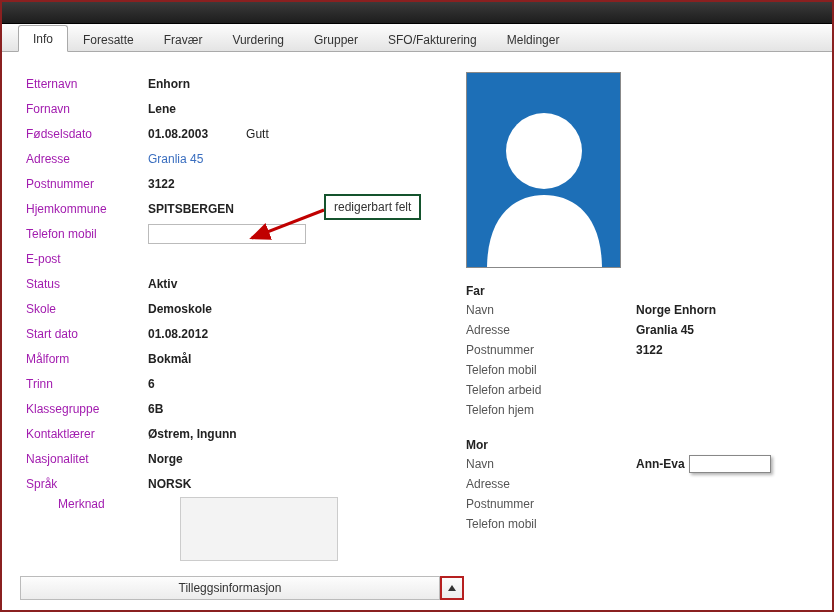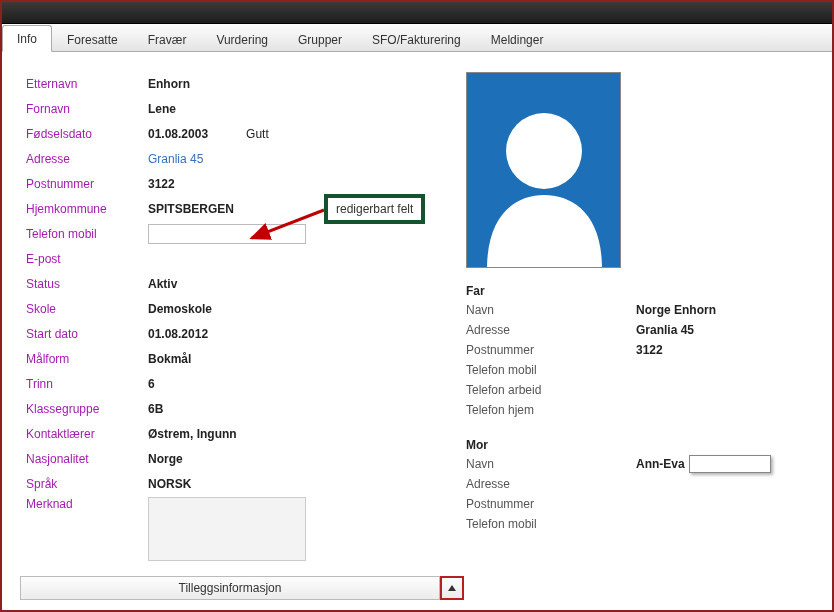--- a/index.html
+++ b/index.html
@@ -22,20 +22,21 @@
     height: 22px;
     background: linear-gradient(#3a3a3a, #1d1d1d);
     border-bottom: 1px solid #000;
   }
   .tabstrip {
     height: 28px;
     background: linear-gradient(#fdfdfd, #e4e4e4);
     border-bottom: 1px solid #aaa;
     display: flex;
     align-items: flex-end;
+    padding-left: 16px;
     gap: 0;
   }
   .tab {
     padding: 6px 14px 5px 14px;
     font-size: 12px;
     color: #333;
     cursor: pointer;
     border: 1px solid transparent;
     border-bottom: none;
     position: relative;
@@ -148,21 +149,21 @@
     border: 1px solid #888;
     background: #fff;
     margin-left: 4px;
     box-shadow: 2px 2px 3px rgba(0,0,0,0.3);
   }
   .tooltip-box {
     position: absolute;
     left: 322px;
     top: 140px;
     background: #fff;
-    border: 4px solid #14532d;
+    border: 2px solid #14532d;
     padding: 4px 8px;
     font-size: 12px;
     color: #333;
     z-index: 5;
   }
   .arrow {
     position: absolute;
     left: 242px;
     top: 148px;
     z-index: 4;
@@ -284,21 +285,21 @@
         <div class="value">Østrem, Ingunn</div>
       </div>
       <div class="row">
         <div class="label">Nasjonalitet</div>
         <div class="value">Norge</div>
       </div>
       <div class="row">
         <div class="label">Språk</div>
         <div class="value">NORSK</div>
       </div>
-      <div class="row" style="align-items:flex-start;">
+      <div class="row" style="align-items:flex-start;margin-left:32px;">
         <div class="label">Merknad</div>
         <textarea class="textarea" style=""></textarea>
       </div>
     </div>
 
     <div class="rightcol">
       <div class="photo-frame">
         <svg width="155" height="196" viewBox="0 0 155 196">
           <rect width="155" height="196" fill="#1d6fb7"></rect>
           <circle cx="77" cy="78" r="38" fill="#ffffff"></circle>

